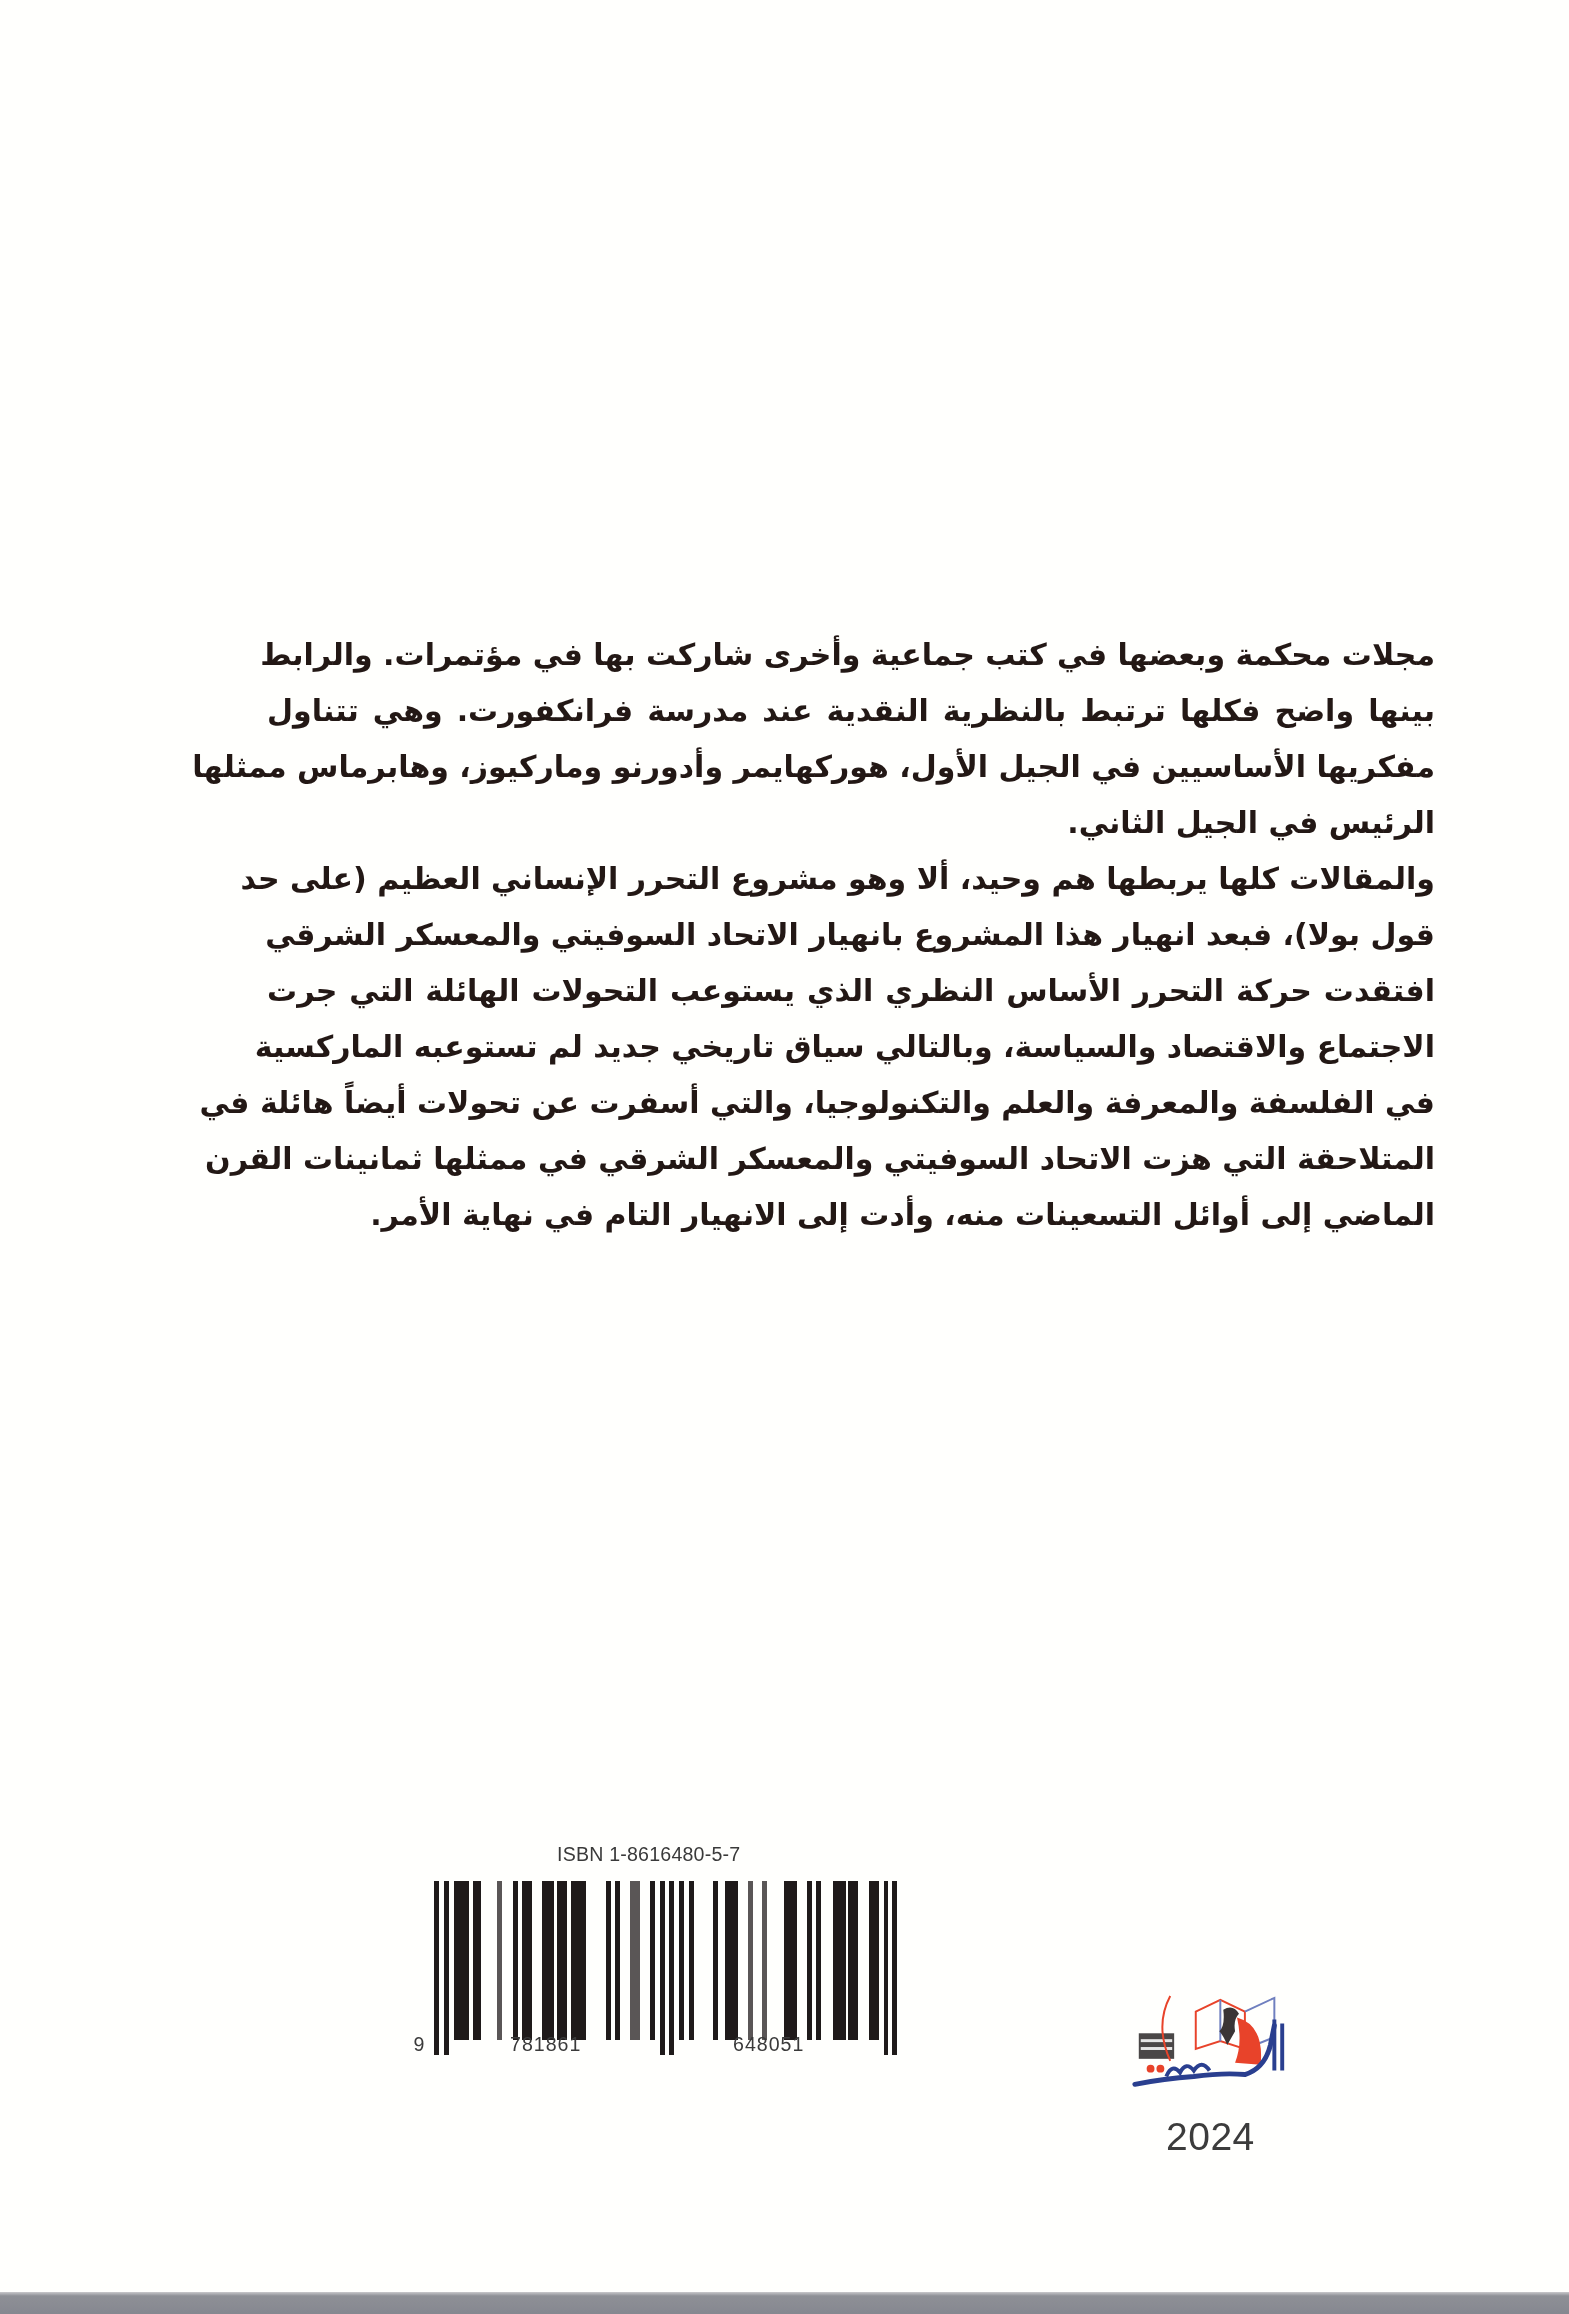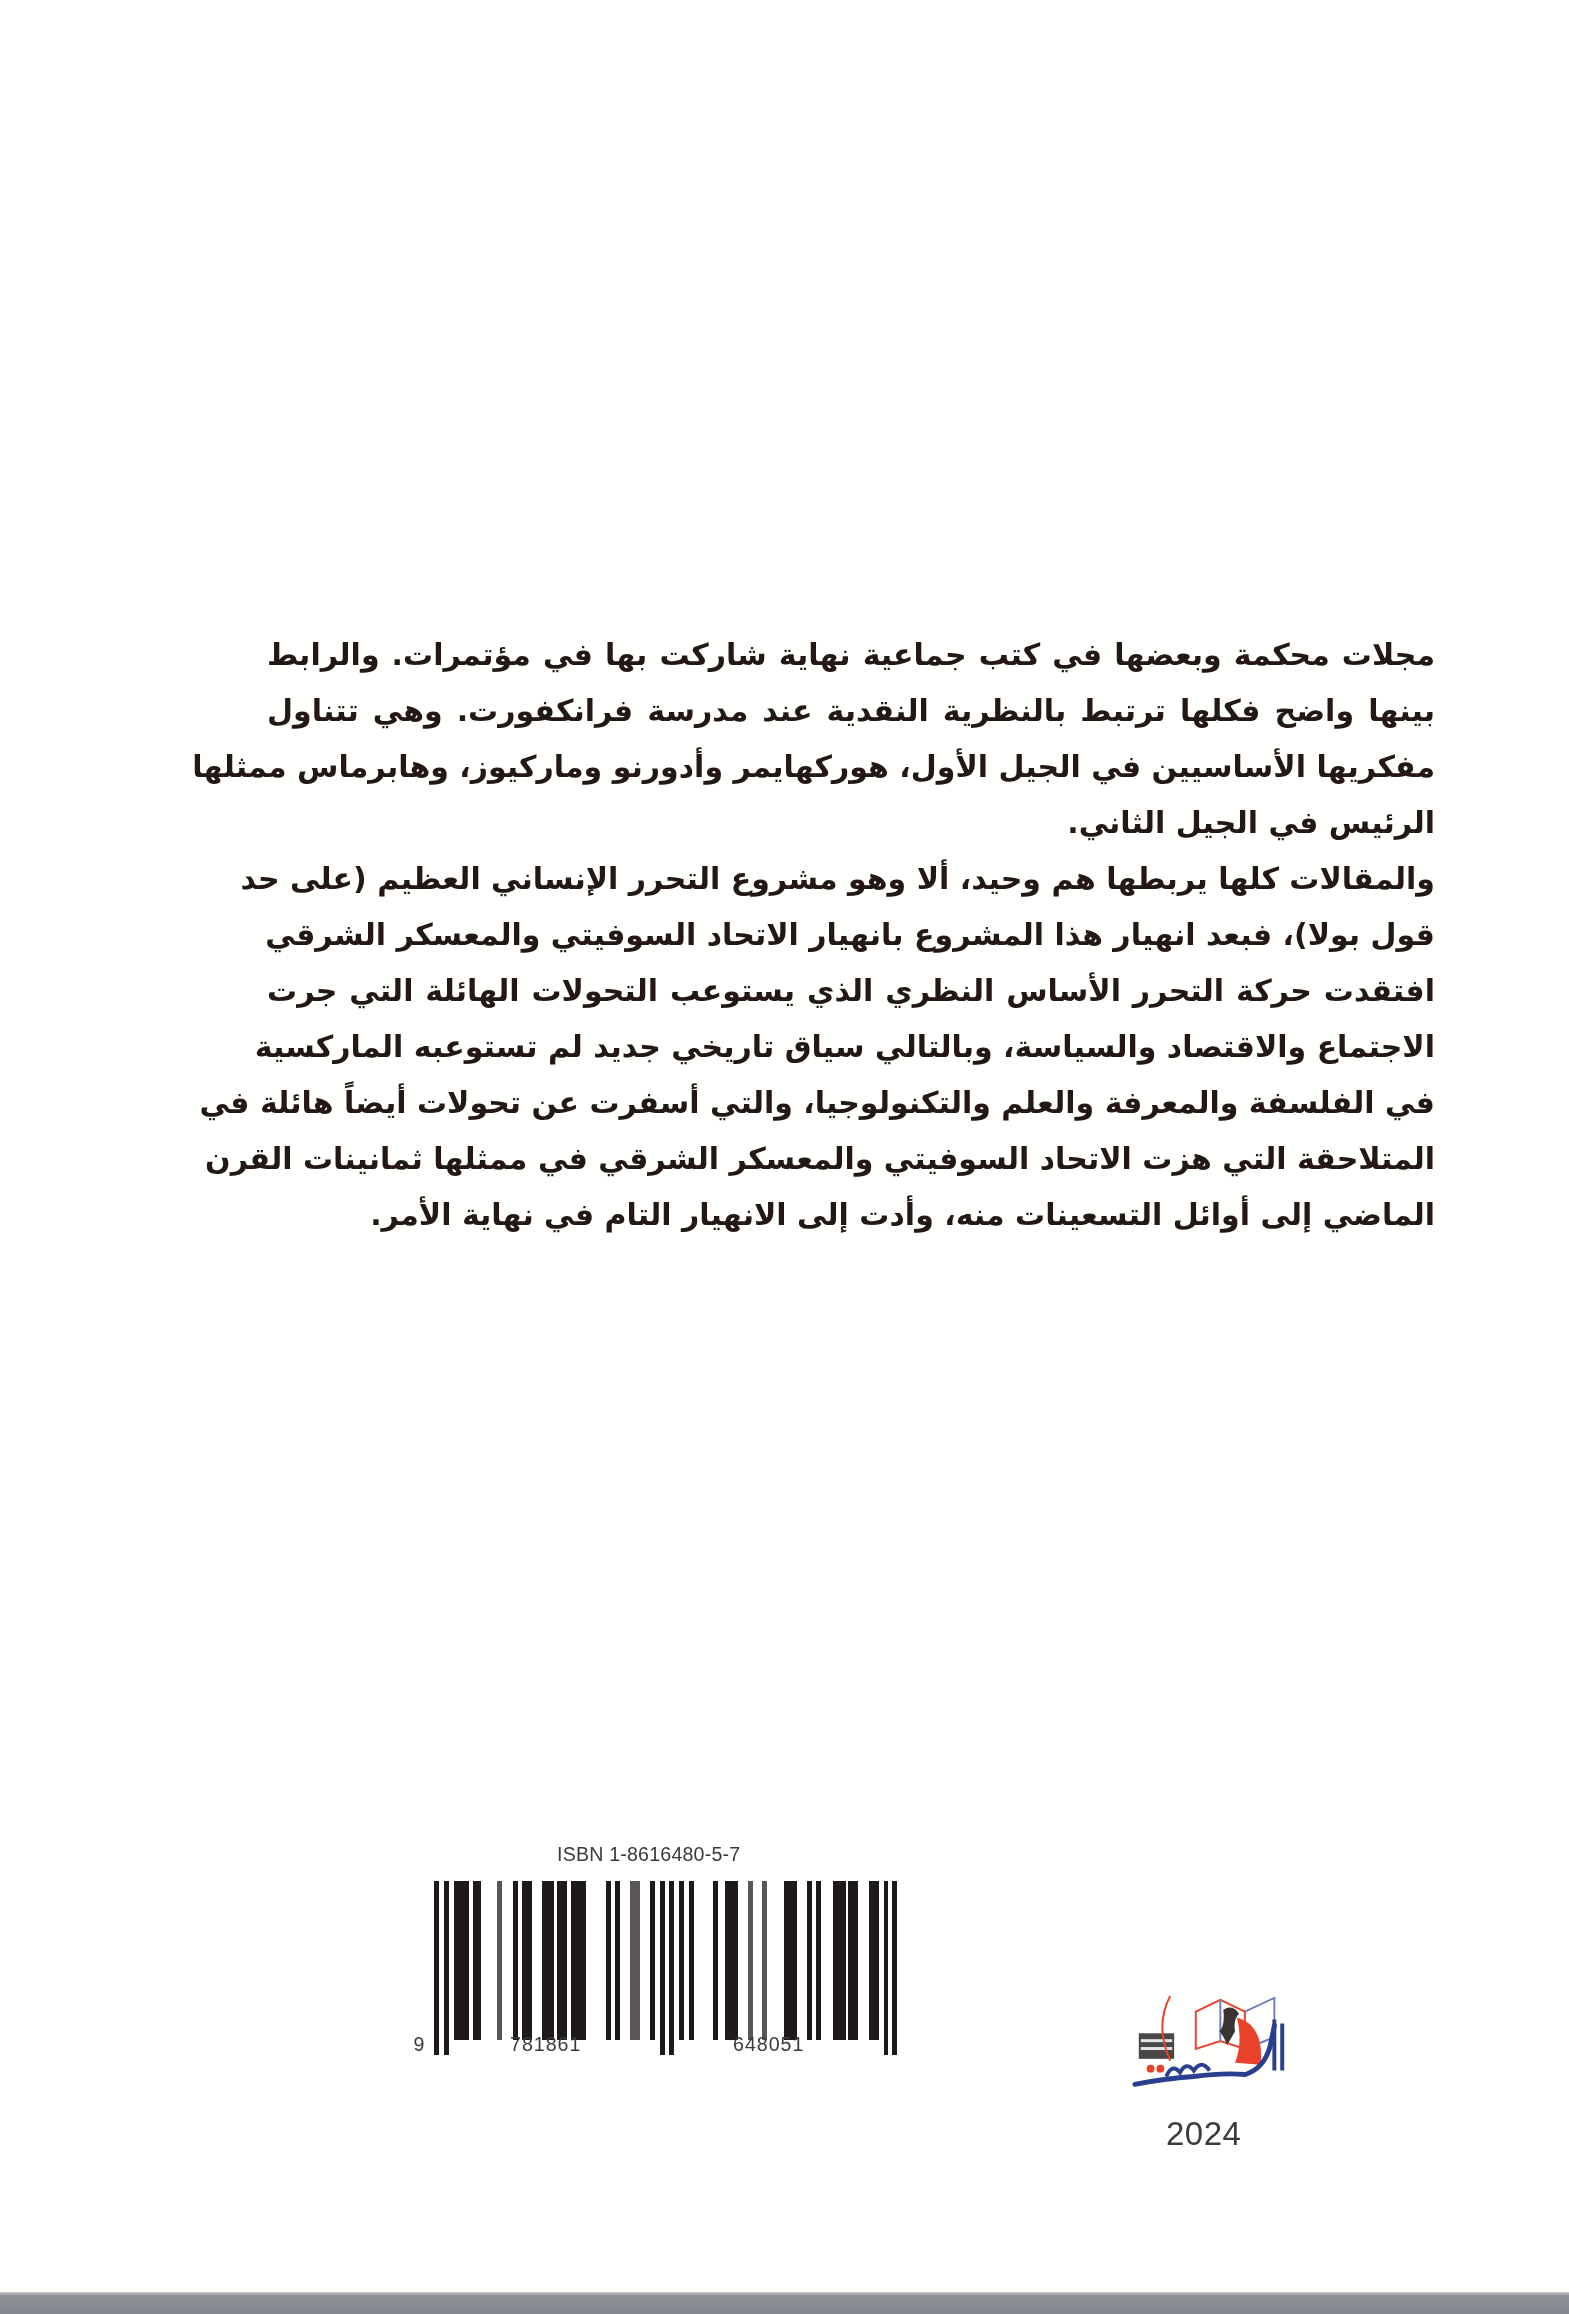--- a/index.html
+++ b/index.html
@@ -96,33 +96,33 @@
     top: 1990px;
     width: 167px;
     height: 176px;
   }
   .logo { position: absolute; left: 0; top: 0; width: 167px; height: 118px; }
   .year {
     position: absolute;
     left: 39px;
     top: 125px;
     font-family: "Liberation Sans", sans-serif;
-    font-size: 33px;
+    font-size: 39px;
     color: #3c3c3c;
     letter-spacing: 0.5px;
   }
 </style>
 </head>
 <body>
 
 <div class="cover">
 
   <div class="blurb">
     <p>
-      <span class="line">مجلات محكمة وبعضها في كتب جماعية نهاية شاركت بها في مؤتمرات. والرابط</span>
+      <span class="line">مجلات محكمة وبعضها في كتب جماعية وأخرى شاركت بها في مؤتمرات. والرابط</span>
       <span class="line">بينها واضح فكلها ترتبط بالنظرية النقدية عند مدرسة فرانكفورت. وهي تتناول</span>
       <span class="line">مفكريها الأساسيين في الجيل الأول، هوركهايمر وأدورنو وماركيوز، وهابرماس ممثلها</span>
       <span class="line last">الرئيس في الجيل الثاني.</span>
     </p>
     <p>
       <span class="line">والمقالات كلها يربطها هم وحيد، ألا وهو مشروع التحرر الإنساني العظيم (على حد</span>
       <span class="line">قول بولا)، فبعد انهيار هذا المشروع بانهيار الاتحاد السوفيتي والمعسكر الشرقي</span>
       <span class="line">افتقدت حركة التحرر الأساس النظري الذي يستوعب التحولات الهائلة التي جرت</span>
       <span class="line">الاجتماع والاقتصاد والسياسة، وبالتالي سياق تاريخي جديد لم تستوعبه الماركسية</span>
       <span class="line">في الفلسفة والمعرفة والعلم والتكنولوجيا، والتي أسفرت عن تحولات أيضاً هائلة في</span>

